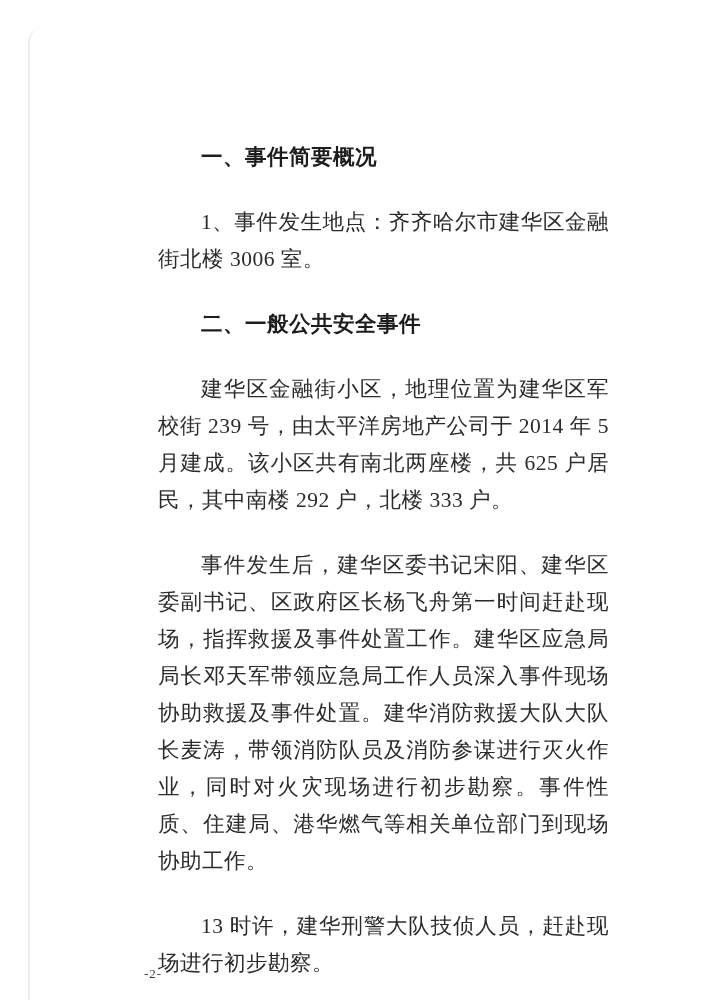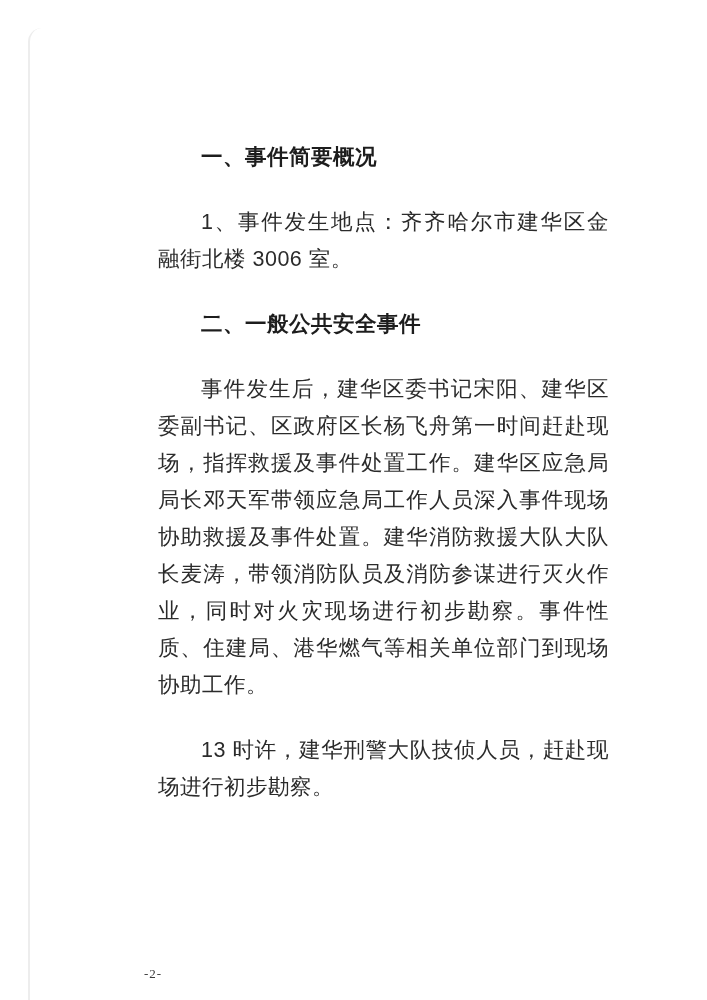--- a/index.html
+++ b/index.html
@@ -22,21 +22,21 @@
   .heading {
     font-family: "Liberation Sans", sans-serif;
     font-weight: bold;
     font-size: 21.5px;
     line-height: 37px;
     color: #1d1d1d;
     text-indent: 2em;
     letter-spacing: 0.5px;
   }
   .para {
-    font-family: Liberation Sans, sans-serif;
+    font-family: Liberation Serif, serif;
     font-size: 21.5px;
     line-height: 37px;
     color: #2b2b2b;
     text-indent: 2em;
     text-align: justify;
     text-justify: inter-character;
     letter-spacing: 0.5px;
   }
   .page-number {
     position: absolute;
@@ -51,20 +51,21 @@
 </head>
 <body>
 
 <div class="page">
   <div class="content">
 
     <h2 class="heading">一、事件简要概况</h2>
     <p class="para">1、事件发生地点：齐齐哈尔市建华区金融街北楼 3006 室。</p>
 
     <h2 class="heading">二、一般公共安全事件</h2>
+    <p class="para">建华区金融街小区，地理位置为建华区军校街 239 号，由太平洋房地产公司于 2014 年 5 月建成。该小区共有南北两座楼，共 625 户居民，其中南楼 292 户，北楼 333 户。</p>
 
     <p class="para">事件发生后，建华区委书记宋阳、建华区委副书记、区政府区长杨飞舟第一时间赶赴现场，指挥救援及事件处置工作。建华区应急局局长邓天军带领应急局工作人员深入事件现场协助救援及事件处置。建华消防救援大队大队长麦涛，带领消防队员及消防参谋进行灭火作业，同时对火灾现场进行初步勘察。事件性质、住建局、港华燃气等相关单位部门到现场协助工作。</p>
     <p class="para">13 时许，建华刑警大队技侦人员，赶赴现场进行初步勘察。</p>
 
   </div>
 
   <div class="page-number">-2-</div>
 </div>
 
 </body></html>

